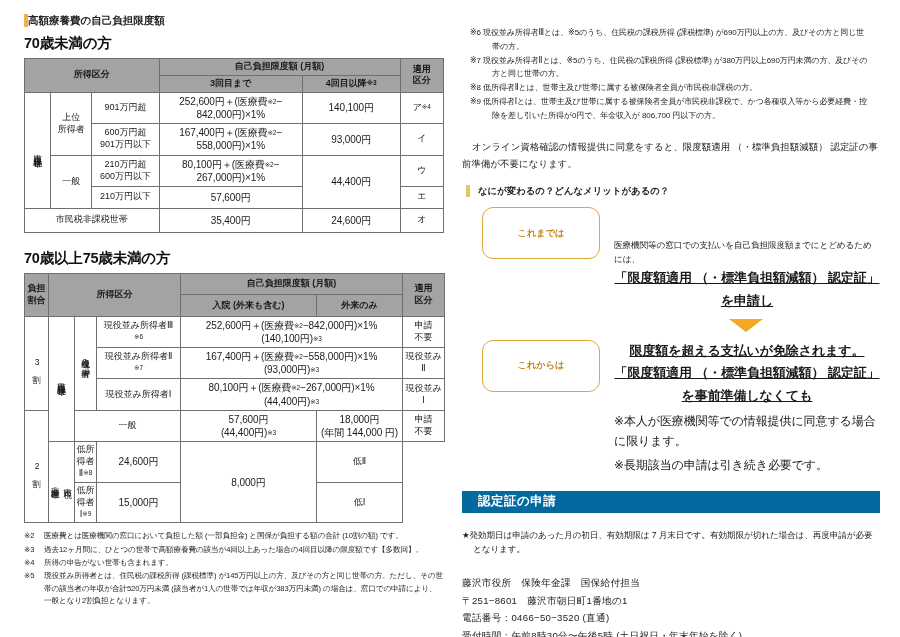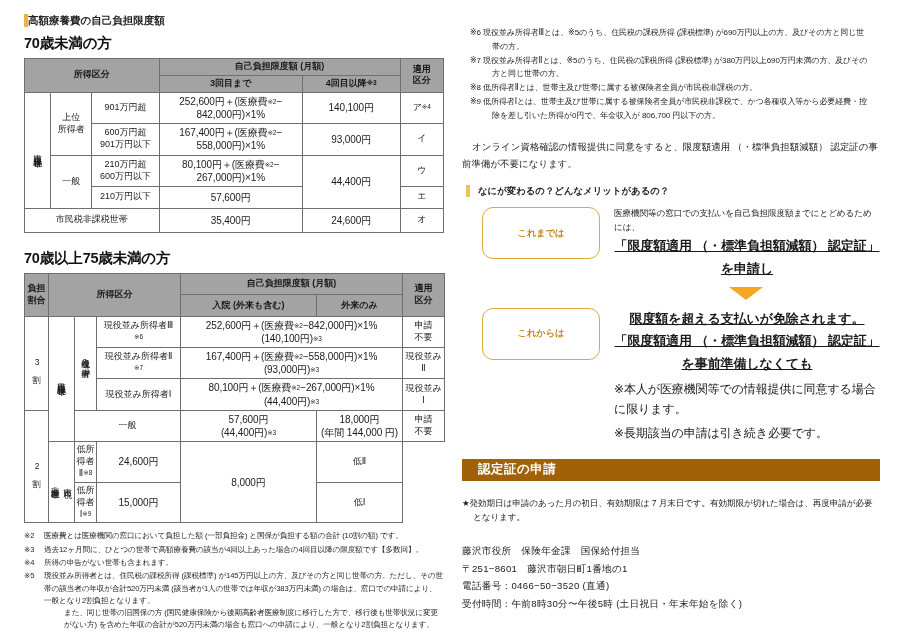--- a/index.html
+++ b/index.html
@@ -62,21 +62,21 @@
     letter-spacing: -0.1px;
   }
 
   
   .banner {
     background: #1b2a8c; color: #ffffff;
     font-size: 12.5px; font-weight: bold;
     padding: 3px 0 4px 16px; line-height: 15px;
     letter-spacing: 0.5px;
   }
-  .banner.navy2 { background: #a16207; }
+  .banner.navy2 { background: #0369a1; }
 
   .body-p {
     font-size: 9.4px; line-height: 1.75; margin: 7px 0 0 0;
     letter-spacing: 0.1px; color: #1a1a1a;
   }
   .indent1 { text-indent: 10px; }
 
   .sub-bar {
     font-size: 9.4px; font-weight: bold; color: #222;
     padding-left: 8px; border-left: 4px solid #f0c064;
@@ -86,21 +86,21 @@
   
   .flowrow { display: flex; align-items: flex-start; margin-top: 10px; }
   .pillbox {
     width: 118px; min-height: 52px; flex: 0 0 118px;
     border: 1.4px solid #e0a83c; border-radius: 11px;
     display: flex; align-items: center; justify-content: center;
     font-size: 9.2px; color: #c98518; font-weight: bold;
     margin-left: 20px;
   }
   .flowtext { flex: 1; padding-left: 14px; }
-  .flowtext .l1 { font-size: 8.6px; line-height: 1.62; letter-spacing: -0.1px; }
+  .flowtext .l1 { font-size: 8.6px; line-height: 1.62; letter-spacing: -0.1px; margin-top: 32px; }
   .flowtext .l2 {
     font-size: 13px; font-weight: bold; text-decoration: underline;
     line-height: 1.75; text-align: center; letter-spacing: -0.1px;
   }
   .arrow-wrap { text-align: center; margin: 5px 0 0 0; padding-left: 150px; }
   .arrow {
     width: 0; height: 0; display: inline-block;
     border-left: 17px solid transparent;
     border-right: 17px solid transparent;
     border-top: 13px solid #f5a623;
@@ -340,21 +340,20 @@
           <td>低Ⅰ</td>
         </tr>
       </tbody>
     </table>
 
     <ul class="notes">
       <li><span class="mk">※2</span><span>医療費とは医療機関の窓口において負担した額 (一部負担金) と国保が負担する額の合計 (10割の額) です。</span></li>
       <li><span class="mk">※3</span><span>過去12ヶ月間に、ひとつの世帯で高額療養費の該当が4回以上あった場合の4回目以降の限度額です【多数回】。</span></li>
       <li><span class="mk">※4</span><span>所得の申告がない世帯も含まれます。</span></li>
       <li><span class="mk">※5</span><span>現役並み所得者とは、住民税の課税所得 (課税標準) が145万円以上の方、及びその方と同じ世帯の方。ただし、その世帯の該当者の年収が合計520万円未満 (該当者が1人の世帯では年収が383万円未満) の場合は、窓口での申請により、一般となり2割負担となります。</span>
-        <p>また、同じ世帯の旧国保の方 (国民健康保険から後期高齢者医療制度に移行した方で、移行後も世帯状況に変更がない方) を含めた年収の合計が520万円未満の場合も窓口への申請により、一般となり2割負担となります。</p>
       </li>
     </ul>
   </div>
 
   <div class="col-right">
 
     <ul class="notes-r">
       <li><span class="mk">※6</span> <span>現役並み所得者Ⅲとは、※5のうち、住民税の課税所得 (課税標準) が690万円以上の方、及びその方と同じ世帯の方。</span></li>
       <li><span class="mk">※7</span> <span>現役並み所得者Ⅱとは、※5のうち、住民税の課税所得 (課税標準) が380万円以上690万円未満の方、及びその方と同じ世帯の方。</span></li>
       <li><span class="mk">※8</span> <span>低所得者Ⅱとは、世帯主及び世帯に属する被保険者全員が市民税非課税の方。</span></li>

